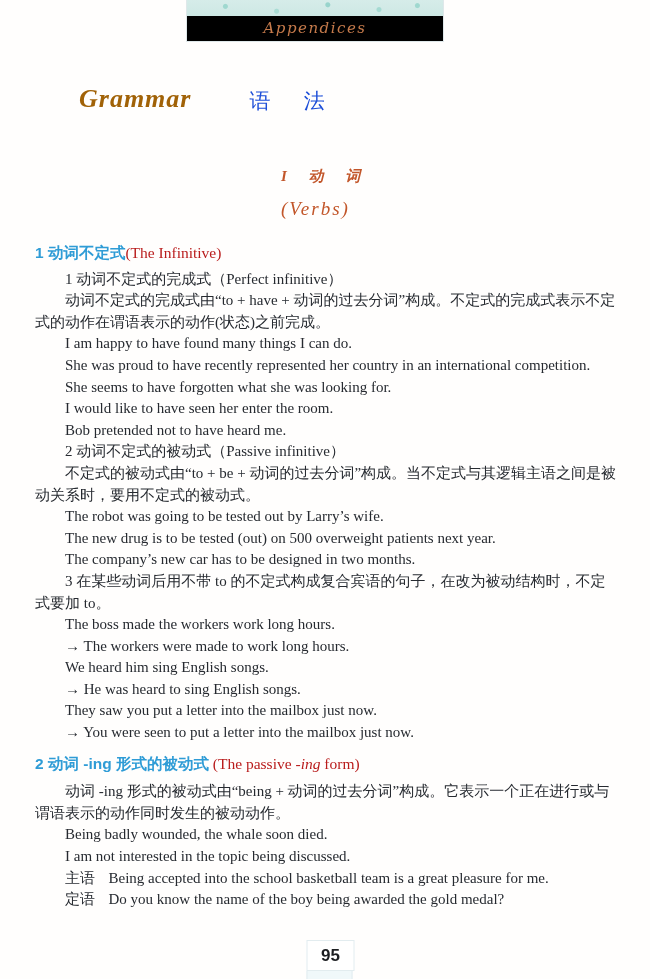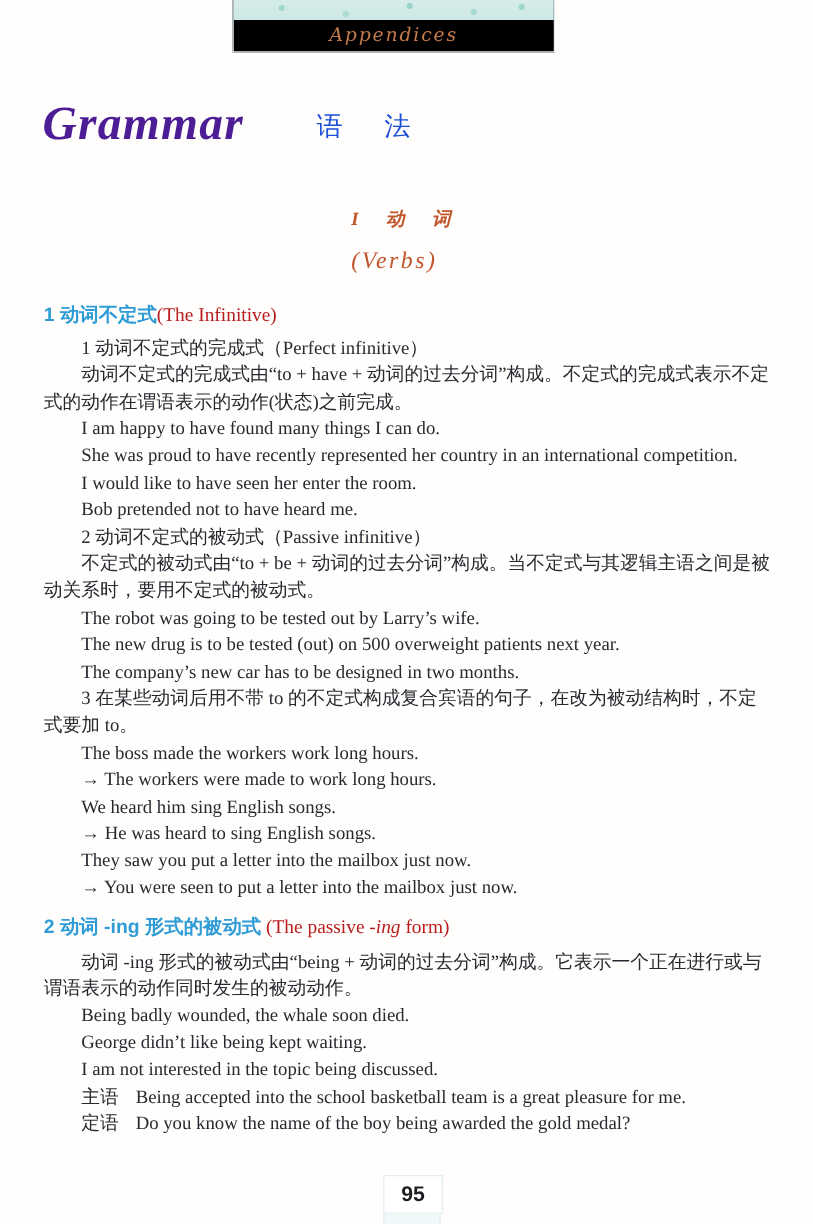--- a/index.html
+++ b/index.html
@@ -38,23 +38,24 @@
     line-height:25px;
   }
   
   .title-row{
     position:absolute;left:34px;top:78px;
     display:flex;align-items:flex-end;gap:58px;
   }
   .grammar-title{
     font-family:"Liberation Serif","DejaVu Serif",serif;
     font-style:italic;font-weight:bold;
-    font-size:38px;line-height:42px;
-    color:#4c1d95;
+    font-size:26px;line-height:42px;
+    color:#a16207;
     letter-spacing:1px;
+    margin-left:45px;
   }
   .grammar-title-zh{
     font-size:21px;color:#1d4ed8;
     letter-spacing:14px;
     padding-bottom:5px;
     font-family:"Liberation Serif",serif;
   }
   
   .verbs-heading{
     position:absolute;left:281px;top:162px;
@@ -137,20 +138,21 @@
   <div class="body">
 
     <div class="blue-h">
       <span class="zh">1 动词不定式</span><span class="en">(The Infinitive)</span>
     </div>
 
     <div class="para">1  动词不定式的完成式（Perfect infinitive）</div>
     <div class="para">动词不定式的完成式由“to + have + 动词的过去分词”构成。不定式的完成式表示不定式的动作在谓语表示的动作(状态)之前完成。</div>
     <div class="ex">I am happy to have found many things I can do.</div>
     <div class="ex">She was proud to have recently represented her country in an international competition.</div>
+    <div class="ex">She seems to have forgotten what she was looking for.</div>
     <div class="ex">I would like to have seen her enter the room.</div>
     <div class="ex">Bob pretended not to have heard me.</div>
 
     <div class="para">2  动词不定式的被动式（Passive infinitive）</div>
     <div class="para">不定式的被动式由“to + be + 动词的过去分词”构成。当不定式与其逻辑主语之间是被动关系时，要用不定式的被动式。</div>
     <div class="ex">The robot was going to be tested out by Larry’s wife.</div>
     <div class="ex">The new drug is to be tested (out) on 500 overweight patients next year.</div>
     <div class="ex">The company’s new car has to be designed in two months.</div>
 
     <div class="para">3  在某些动词后用不带 to 的不定式构成复合宾语的句子，在改为被动结构时，不定式要加 to。</div>
@@ -161,21 +163,20 @@
     <div class="ex">They saw you put a letter into the mailbox just now.</div>
     <div class="ex">→ You were seen to put a letter into the mailbox just now.</div>
 
     <div class="blue-h second">
       <span class="zh">2 动词 -ing 形式的被动式</span>
       <span class="en"><span>(The passive </span><i>-ing</i><span> form)</span></span>
     </div>
 
     <div class="para">动词 -ing 形式的被动式由“being + 动词的过去分词”构成。它表示一个正在进行或与谓语表示的动作同时发生的被动动作。</div>
     <div class="ex">Being badly wounded, the whale soon died.</div>
-    <div class="ex">George didn’t like being kept waiting.</div>
     <div class="ex">I am not interested in the topic being discussed.</div>
 
     <div class="labeled">
       <span class="lab">主语</span><span>Being accepted into the school basketball team is a great pleasure for me.</span>
     </div>
     <div class="labeled">
       <span class="lab">定语</span><span>Do you know the name of the boy being awarded the gold medal?</span>
     </div>
 
   </div>

